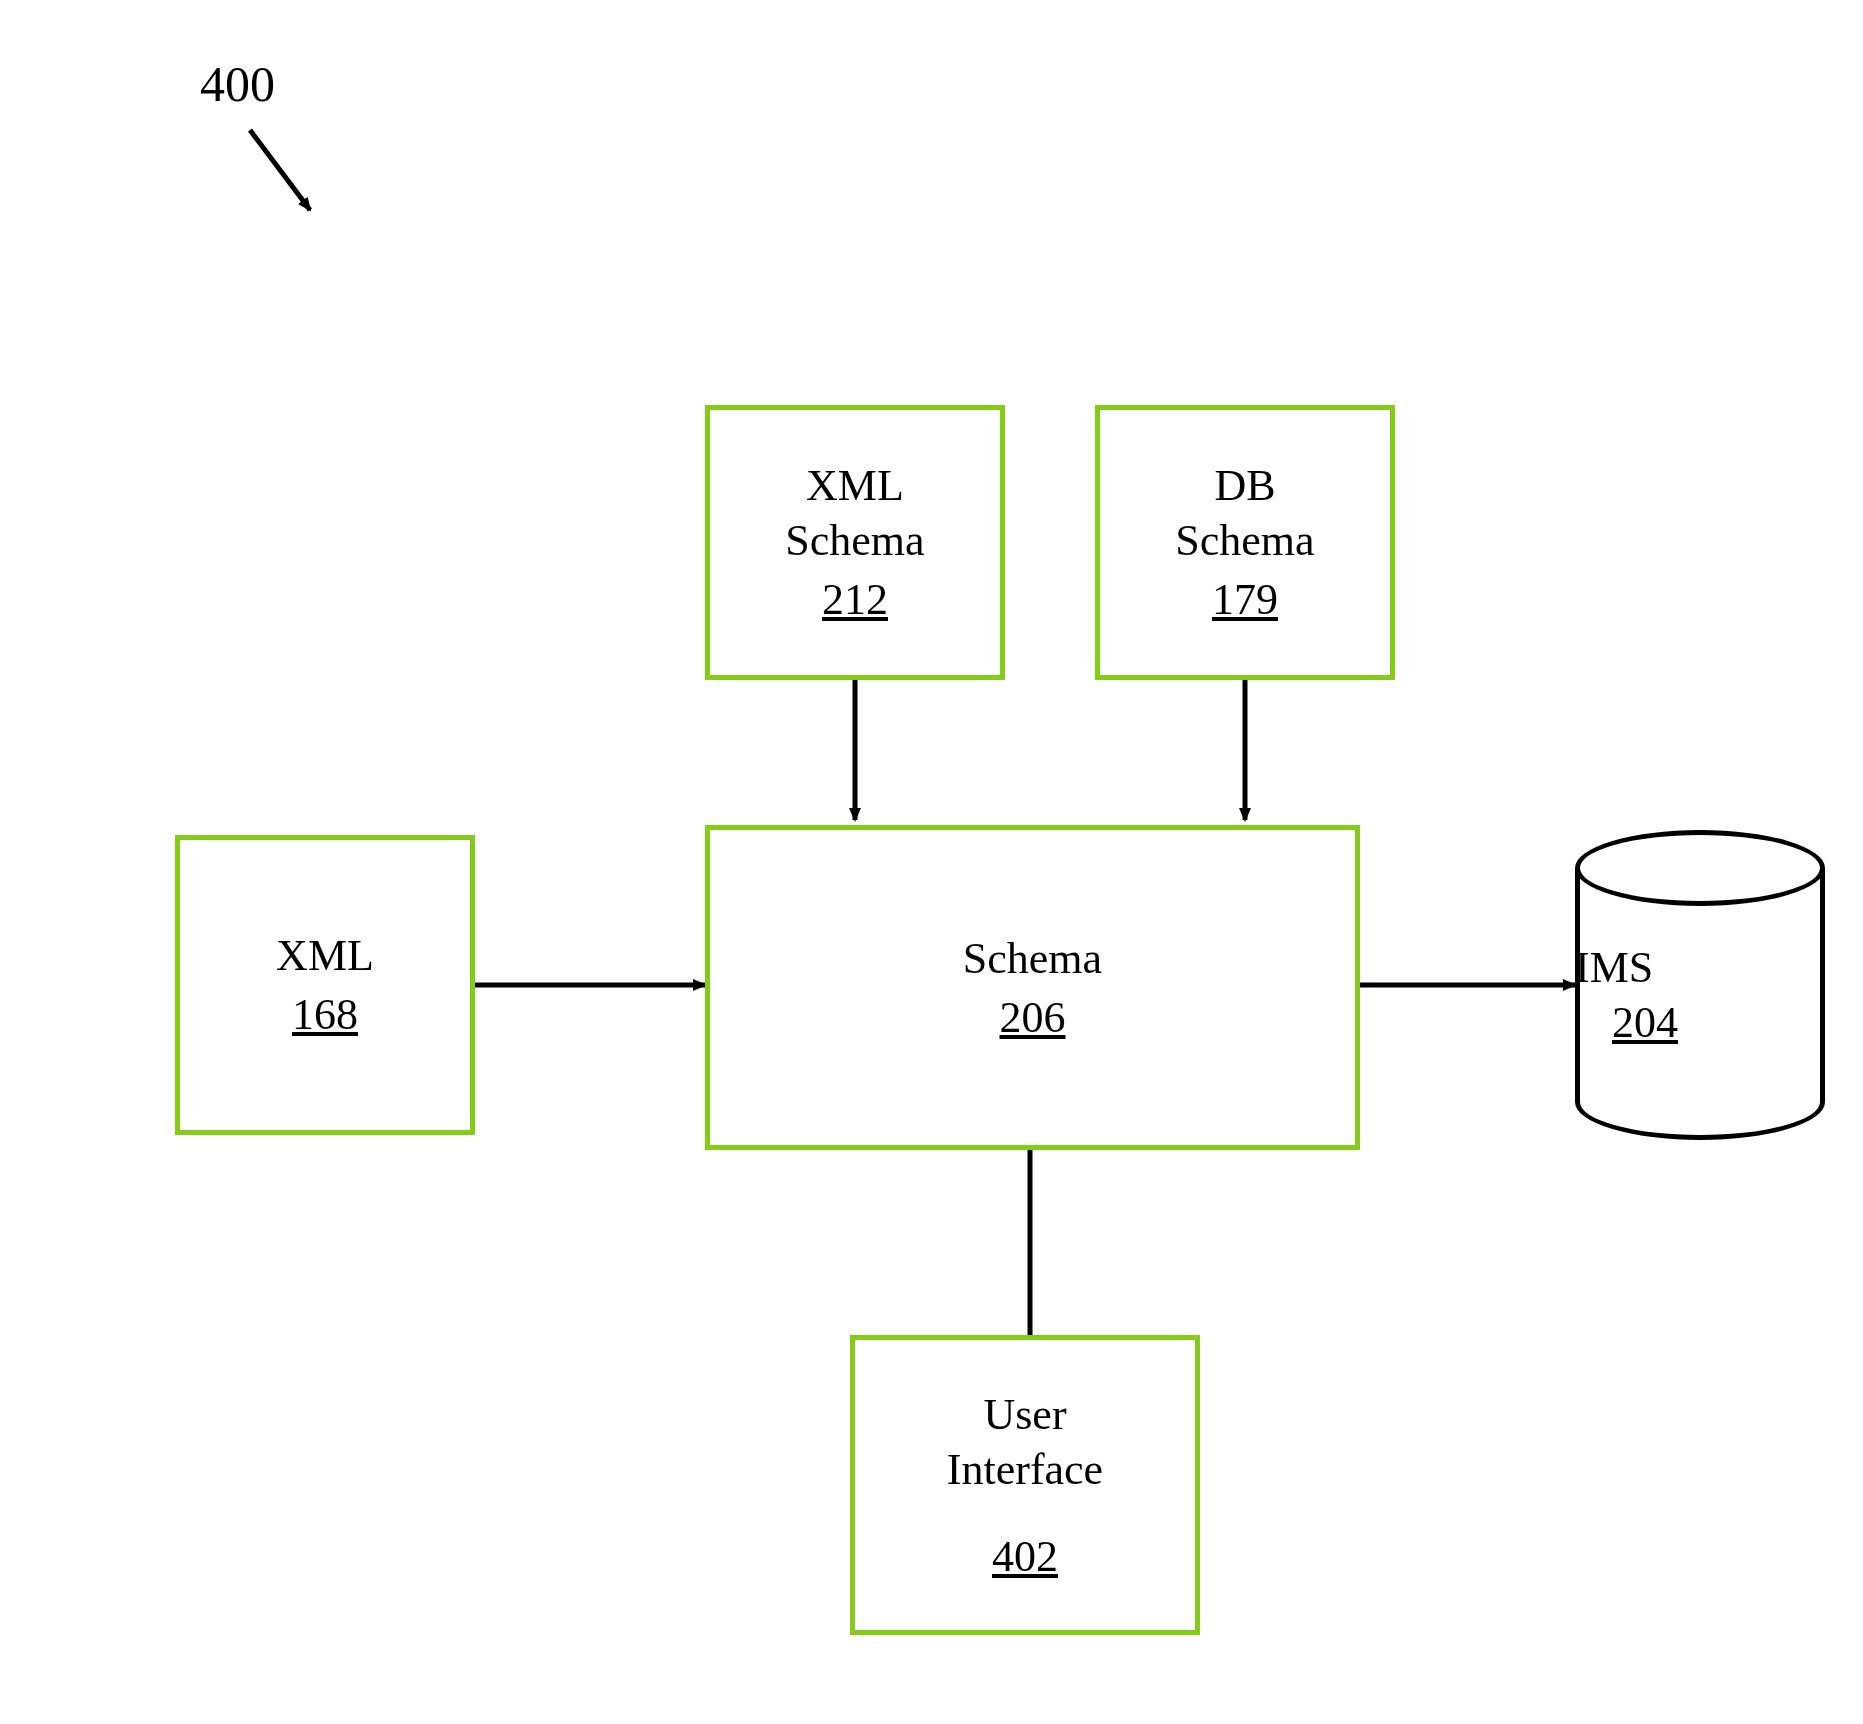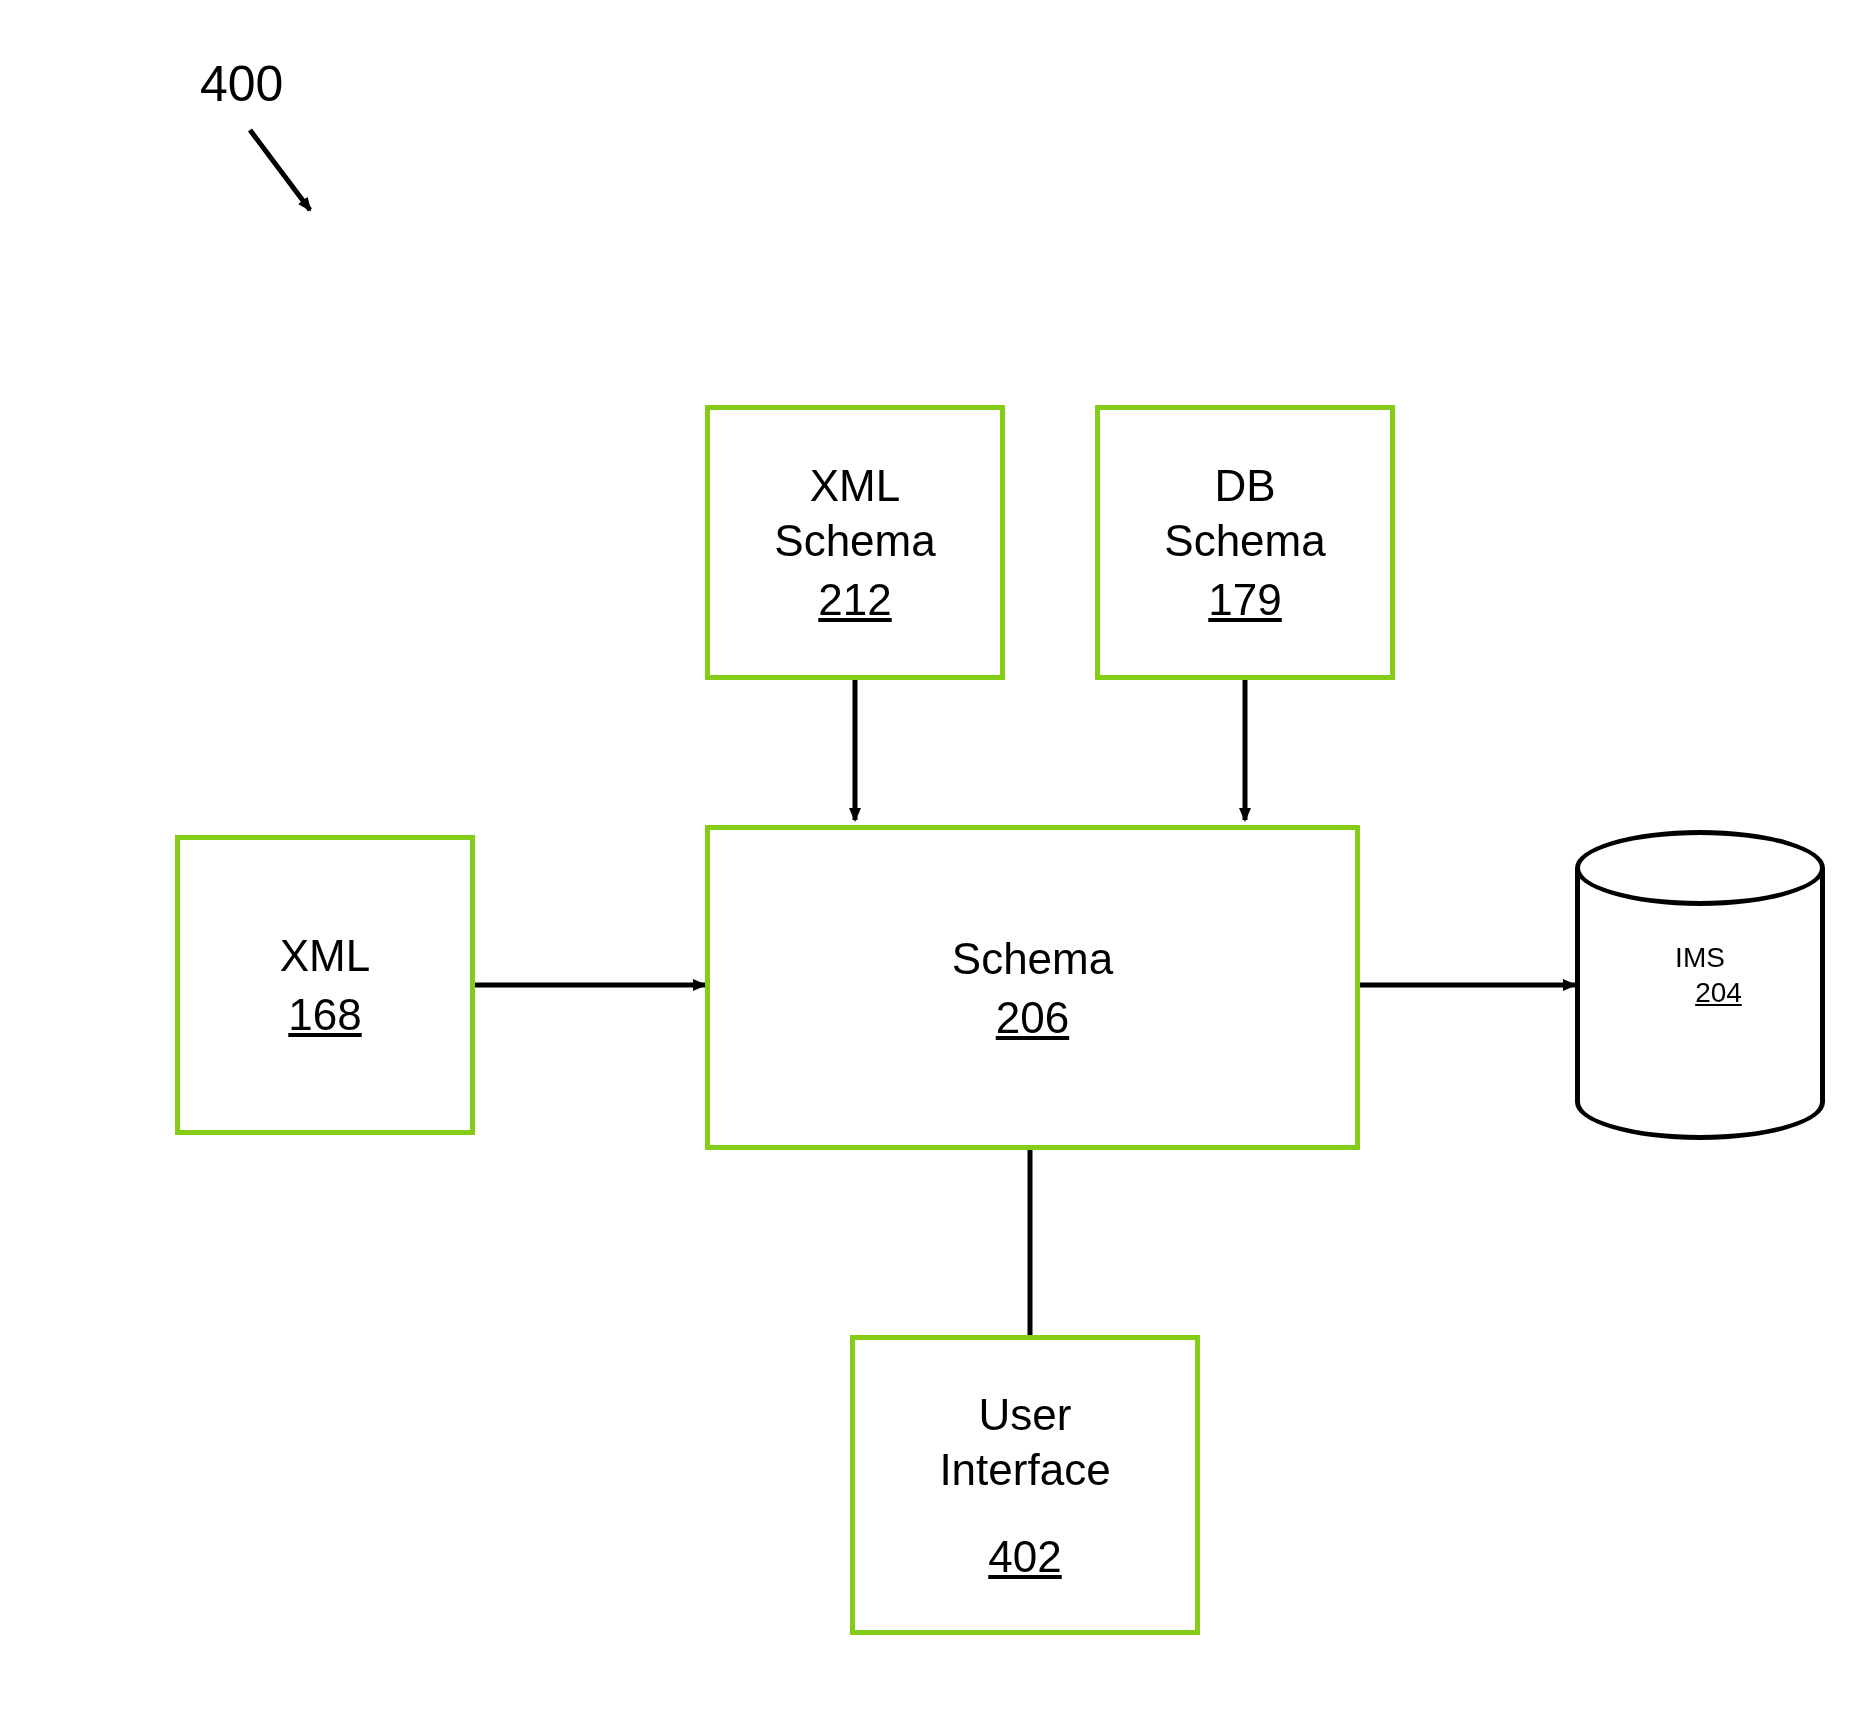--- a/index.html
+++ b/index.html
@@ -5,20 +5,21 @@
   html, body {
     margin: 0;
     padding: 0;
     background: #fff;
     font-family: Arial, Helvetica, sans-serif;
   }
   .canvas {
     position: relative;
     width: 1863px;
     height: 1680px;
+    font-family: Liberation Serif, serif;
   }
   .box {
     position: absolute;
     border: 5px solid #84cc16;
     box-sizing: border-box;
     display: flex;
     flex-direction: column;
     align-items: center;
     justify-content: center;
     text-align: center;
@@ -63,22 +64,22 @@
     box-sizing: border-box;
     background: #fff;
   }
   .cyl .top-ellipse { top: 0; z-index: 2; }
   .cyl .bot-ellipse { top: 234px; z-index: 0; }
   .cyl .body        { z-index: 1; }
   .cyl .text {
     position: absolute;
     left: 0; right: 0;
     top: 110px;
-    text-align: center;
-    font-size: 28px;
+    text-align: left;
+    font-size: 44px;
     line-height: 1.25;
     z-index: 3;
   }
   .cyl .text .ref { text-decoration: underline; margin-left: 37px; }
   svg.overlay {
     position: absolute;
     left: 0; top: 0;
     width: 1863px;
     height: 1724px;
     pointer-events: none;

